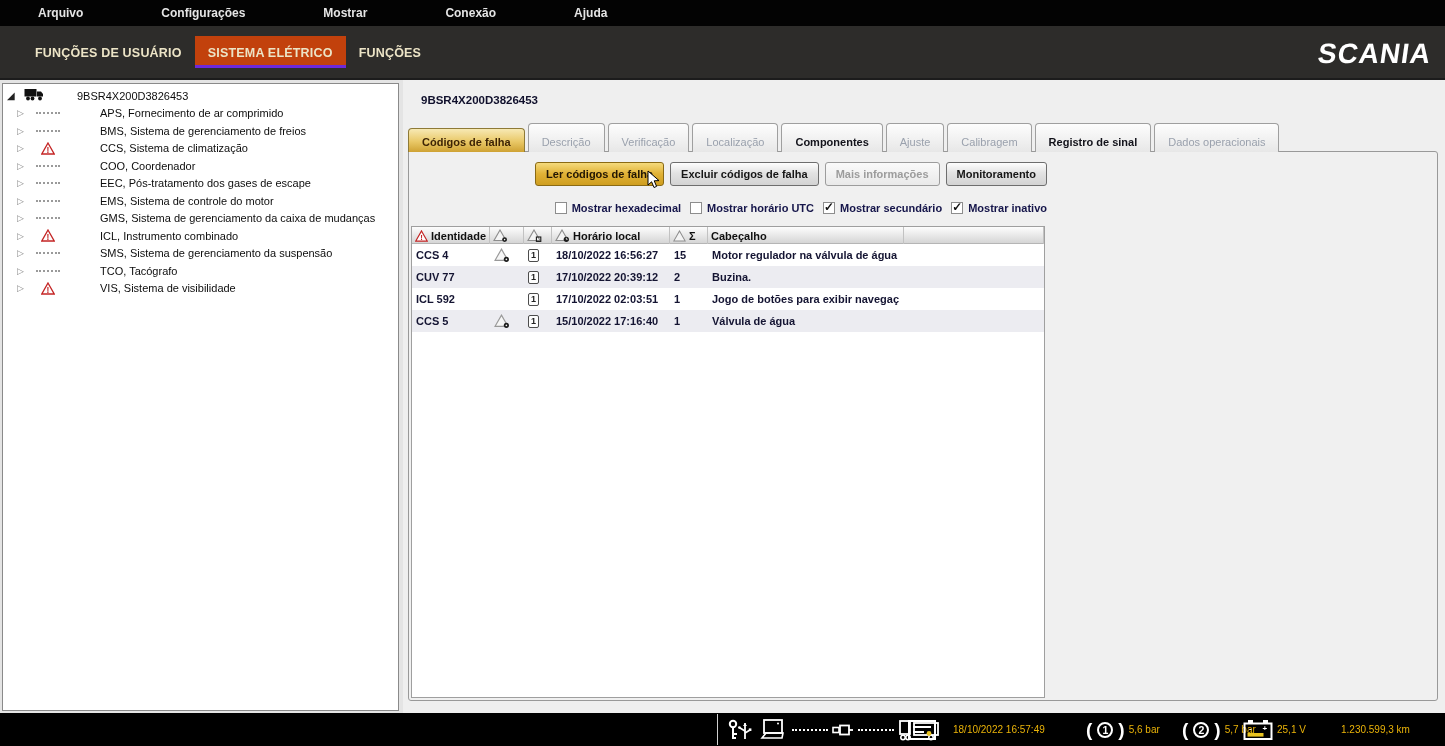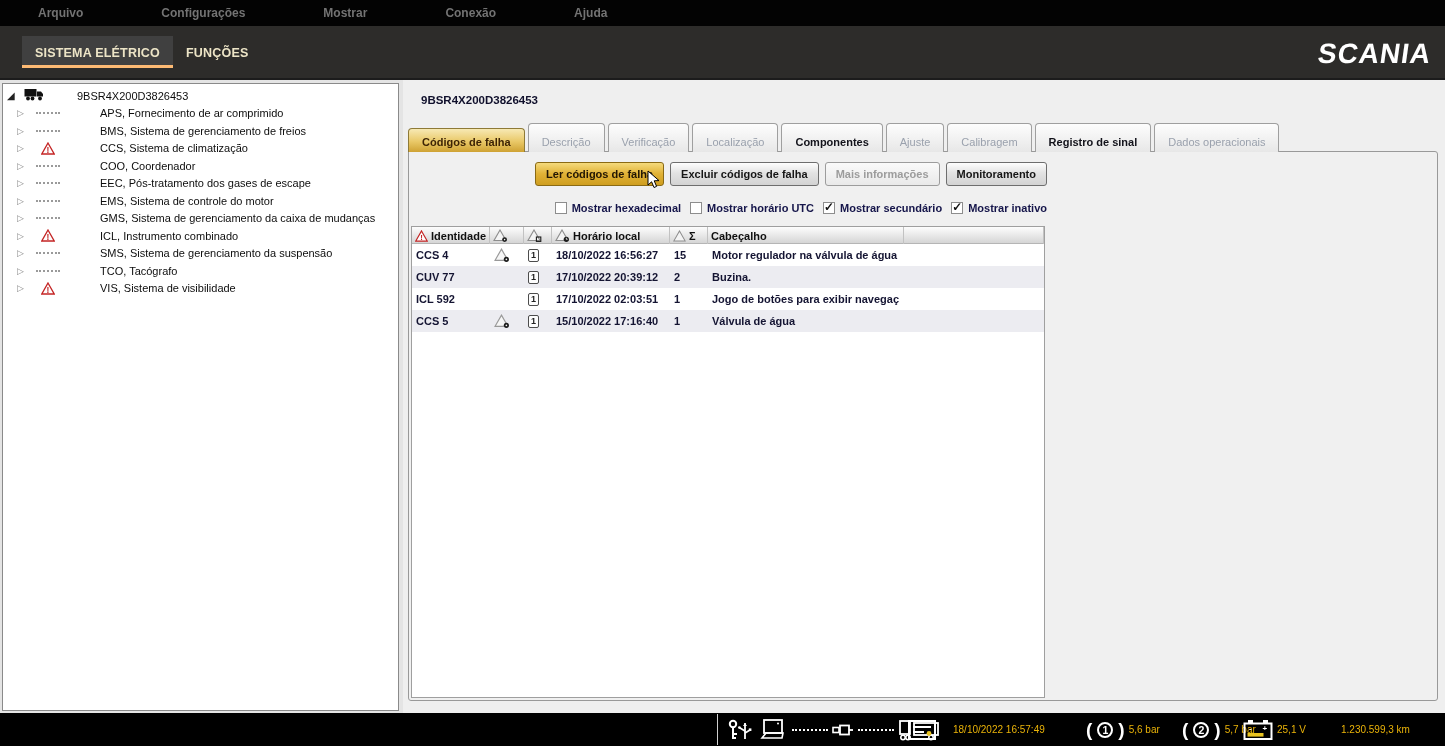--- a/index.html
+++ b/index.html
@@ -3,27 +3,27 @@
 <meta charset="utf-8">
 <style>
   * { margin:0; padding:0; box-sizing:border-box; }
   html,body { background:#555; }
   body { font-family:"Liberation Sans", sans-serif; }
   #win { position:relative; width:1445px; height:746px; background:#e8e8e8; overflow:hidden; }
 
   
   .menubar { position:absolute; left:0; top:0; width:100%; height:26px; background:#030303;
              display:flex; align-items:center; padding-left:38px; gap:78px; }
-  .menubar .mitem { color:#737373; font-size:12px; font-weight:bold; cursor:default; }
+  .menubar .mitem { color:#e5e5e5; font-size:12px; font-weight:bold; cursor:default; }
 
   
   .appbar { position:absolute; left:0; top:26px; width:100%; height:54px; background:#2d2c2a;
             display:flex; align-items:center; padding-left:22px; border-bottom:2px solid #1c1c1c; }
   .maintab { color:#ece4c6; font-size:12.5px; font-weight:bold; padding:10px 13px 8px; letter-spacing:.2px; }
-  .maintab.selected { background:#404040; border-bottom:3px solid #fdba74; padding-bottom:5px; }
+  .maintab.selected { background:#c2410c; border-bottom:3px solid #6d28d9; padding-bottom:5px; }
   .scania { position:absolute; right:14px; top:38px; color:#fff; font-size:28px; font-weight:800;
             letter-spacing:1px; transform:skewX(-8deg); font-family:"Liberation Sans",sans-serif; }
 
   
   .bodyarea { position:absolute; left:0; top:80px; width:1445px; height:633px; background:#e4e4e4; }
 
   
   .treepanel { position:absolute; left:2px; top:3px; width:397px; height:628px; background:#fff;
                border:1px solid #8a8a8a; padding-top:3px; overflow:hidden; }
   .trootrow, .tchildrow { display:flex; align-items:center; height:17.5px; font-size:11px; color:#0d0d0d; }
@@ -102,20 +102,21 @@
 
   <span class="mitem">Arquivo</span>
       <span class="mitem">Configurações</span>
       <span class="mitem">Mostrar</span>
       <span class="mitem">Conexão</span>
       <span class="mitem">Ajuda</span>
     </div>
 
   <div class="appbar">
 
+  <div class="maintab normal">FUNÇÕES DE USUÁRIO</div>
       <div class="maintab selected">SISTEMA ELÉTRICO</div>
       <div class="maintab normal">FUNÇÕES</div>
     </div>
   <div class="scania">SCANIA</div>
 
   <div class="bodyarea">
 
     <div class="treepanel">
       <div class="trootrow">
         <span class="arrow expanded">◢</span>

